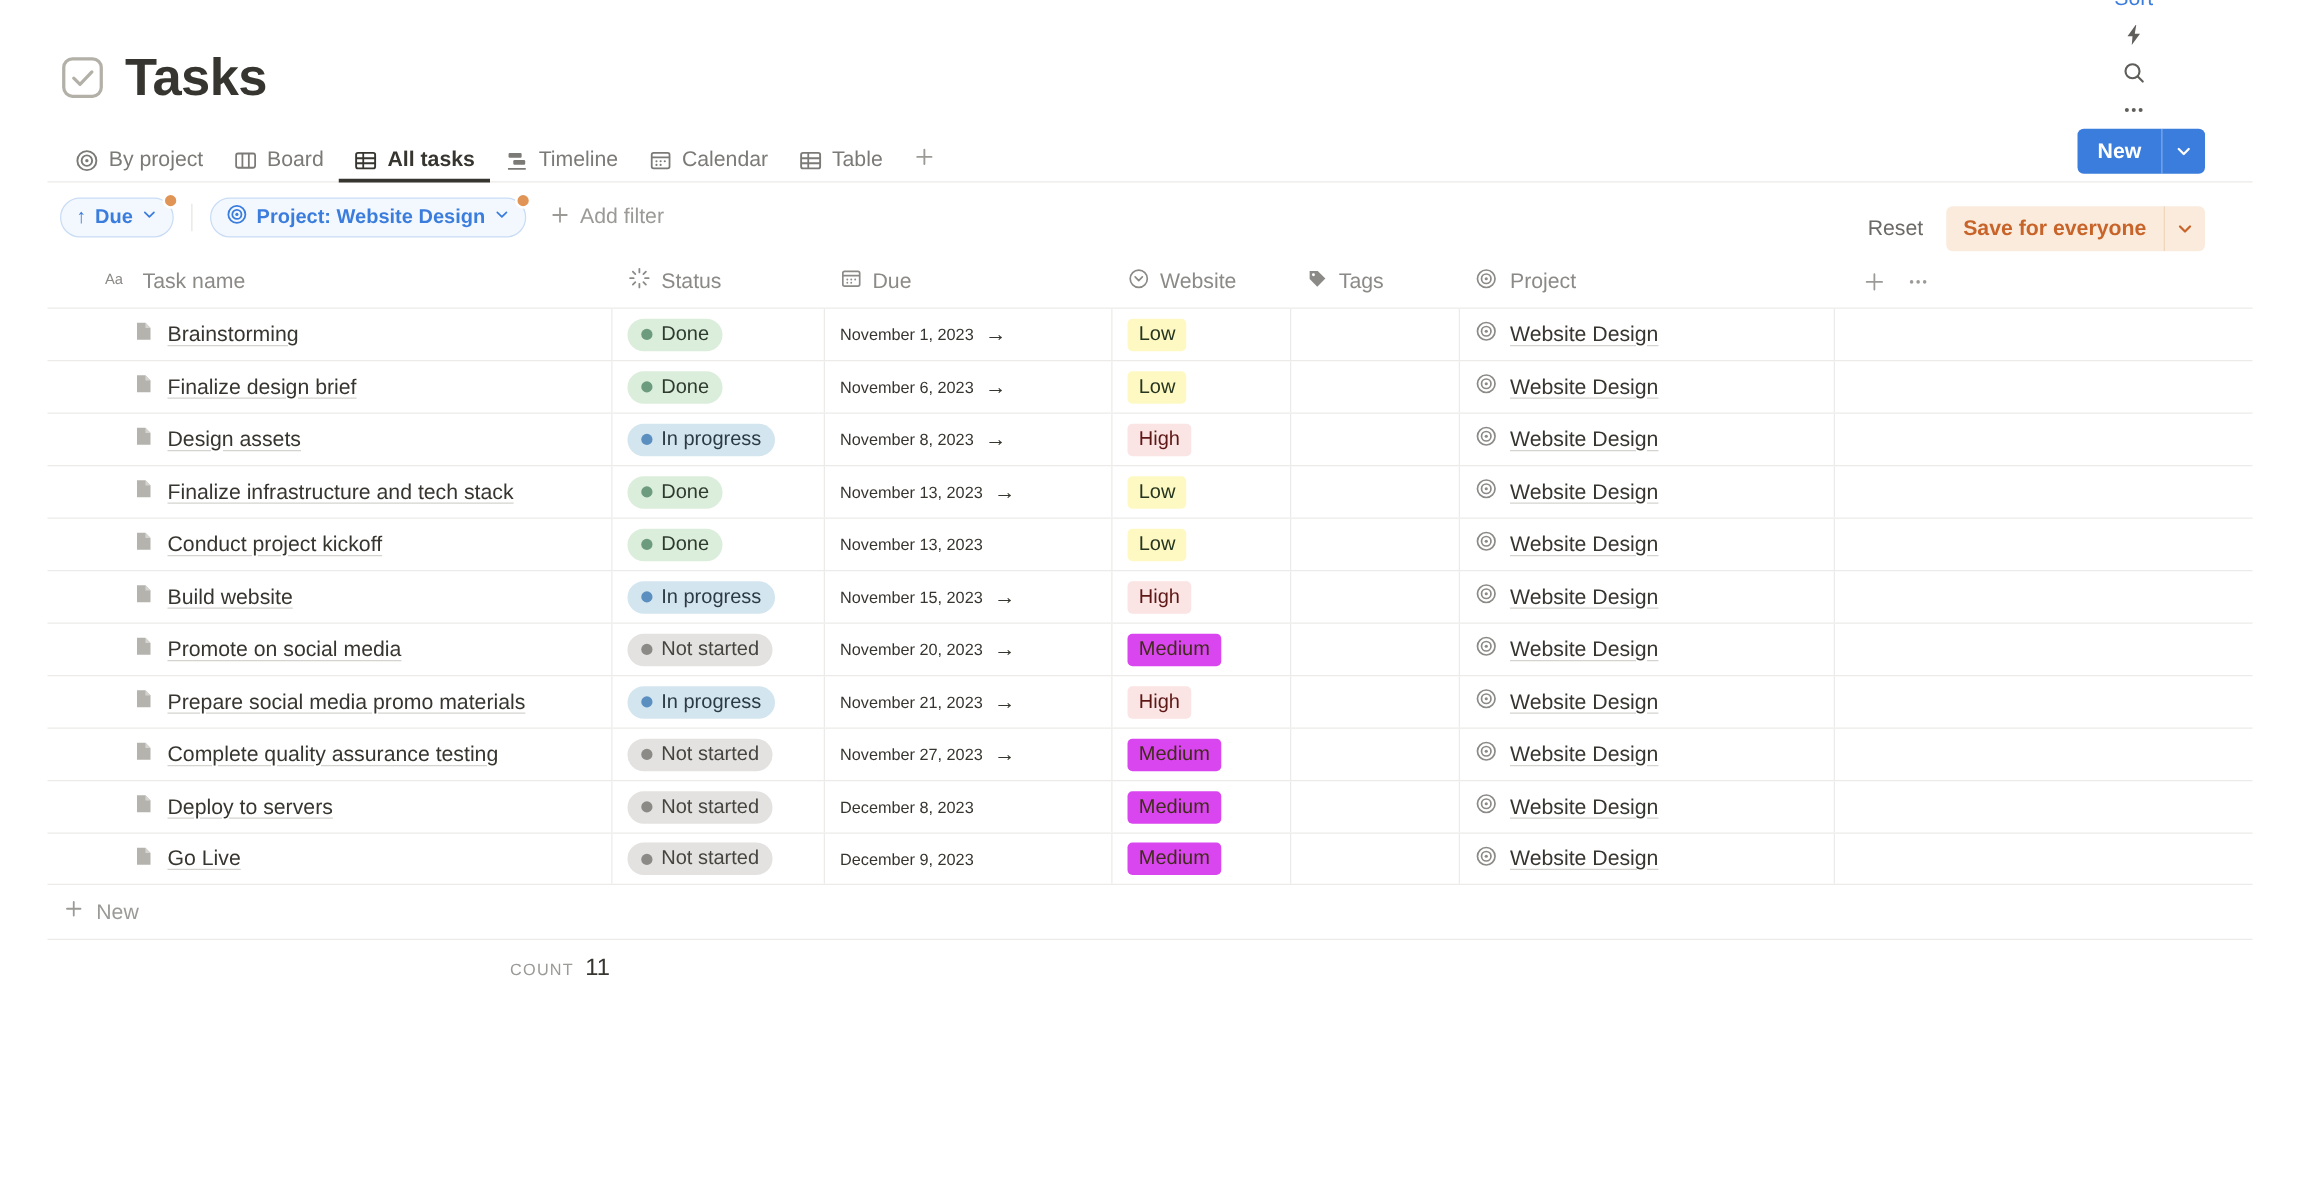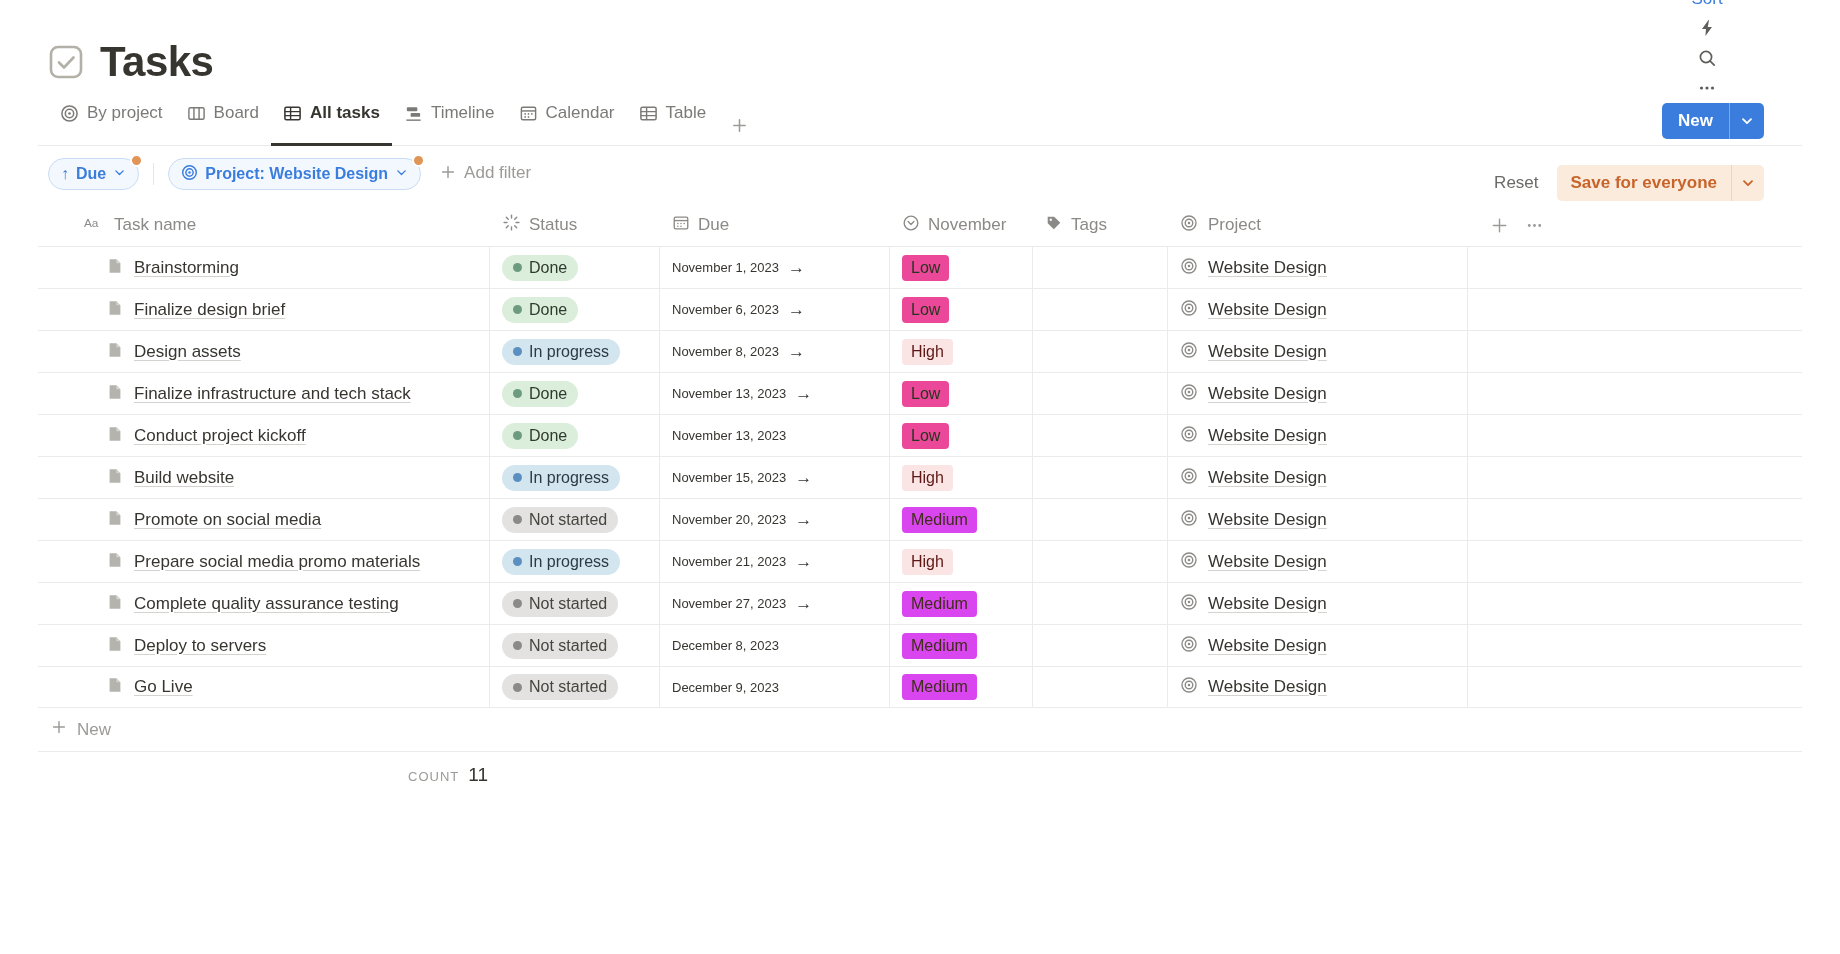--- a/index.html
+++ b/index.html
@@ -15,21 +15,21 @@
 
   
   .title-row { display: flex; align-items: center; gap: 16px; padding-top: 38px; padding-left: 10px; }
   .title-icon { width: 36px; height: 36px; flex: none; }
   .title-text { font-size: 42px; font-weight: bold; letter-spacing: -0.5px; color: #37352f; }
 
   
   .tabbar { display: flex; align-items: flex-end; margin-top: 16px; position: relative; padding-left: 10px; height: 44px; }
   .tabbar-line { position: absolute; left: 0; right: 0; bottom: 0; height: 1px; background: #ebeae8; }
   .tabs { display: flex; align-items: flex-end; gap: 0; position: relative; z-index: 2; }
-  .tab { display: flex; align-items: center; gap: 8px; padding: 0 12px 23px 12px; font-size: 17px; color: #7b7a77; cursor: pointer; white-space: nowrap; position: relative; }
+  .tab { display: flex; align-items: center; gap: 8px; padding: 0 12px 8px 12px; font-size: 17px; color: #7b7a77; cursor: pointer; white-space: nowrap; position: relative; }
   .tab.active { color: #37352f; font-weight: bold; }
   .tab.active::after { content: ""; position: absolute; left: 0; right: 0; bottom: 0; height: 3px; background: #37352f; }
   .tab svg { flex: none; display: block; }
   .tab-add { padding: 0 12px 11px 12px; color: #9b9a97; cursor: pointer; display: flex; align-items: center; }
 
   .tools { position: absolute; right: 38px; bottom: 7px; display: flex; align-items: center; gap: 0; z-index: 3; flex-direction: column; }
   .tool-link { font-size: 17px; color: #3b7ddd; padding: 4px 10px; cursor: pointer; }
   .tool-icon { width: 34px; height: 30px; display: flex; align-items: center; justify-content: center; color: #5f5e5b; cursor: pointer; }
   .new-btn { display: flex; align-items: stretch; background: #3b7ddd; border-radius: 5px; margin-left: 12px; overflow: hidden; height: 36px; }
   .new-btn-main { color: #fff; font-size: 17px; font-weight: bold; padding: 0 16px; display: flex; align-items: center; cursor: pointer; }
@@ -76,21 +76,21 @@
   .pill { display: inline-flex; align-items: center; gap: 7px; height: 26px; padding: 0 11px; border-radius: 13px; font-size: 16px; }
   .pill .sdot { width: 9px; height: 9px; border-radius: 50%; flex: none; }
   .pill-done { background: #dbeddb; color: #2f3b2f; }
   .pill-done .sdot { background: #6c9b7d; }
   .pill-prog { background: #d3e5ef; color: #2c3a45; }
   .pill-prog .sdot { background: #5b8fc0; }
   .pill-not { background: #e3e2e0; color: #46443f; }
   .pill-not .sdot { background: #8b8a87; }
 
   .tag { display: inline-flex; align-items: center; height: 26px; padding: 0 9px; border-radius: 4px; font-size: 16px; }
-  .tag-low { background: #ec4899; color: #26351f; }
+  .tag-low { background: #fef9c3; color: #26351f; }
   .tag-high { background: #fbe4e4; color: #5d1715; }
   .tag-medium { background: #d946ef; color: #402c1b; }
 
   .due-text { font-size: 13px; color: #37352f; }
   .due-arrow { font-size: 17px; color: #37352f; margin-left: 9px; }
 
   .newrow { display: flex; align-items: center; gap: 9px; height: 44px; padding-left: 12px; color: #9b9a97; font-size: 17px; cursor: pointer; border-bottom: 1px solid #ecebe9; }
   .countbar { display: flex; align-items: center; justify-content: flex-start; height: 46px; padding-left: 12px; }
   .count-wrap { display: flex; align-items: baseline; gap: 9px; margin-left: 358px; }
   .count-label { font-size: 13px; letter-spacing: 1px; color: #9b9a97; text-transform: uppercase; }
@@ -316,21 +316,21 @@
         </span>
         <span>Due</span>
       </div>
       <div class="th c-priority">
         <span>
           <svg width="18" height="18" viewBox="0 0 20 20" fill="none">
               <circle cx="10" cy="10" r="7.6" stroke="#8b8a87" stroke-width="1.5"></circle>
               <path d="M6.8 8.4l3.2 3.2 3.2-3.2" stroke="#8b8a87" stroke-width="1.5" fill="none" stroke-linecap="round" stroke-linejoin="round"></path>
             </svg>
         </span>
-        <span>November</span>
+        <span>Website</span>
       </div>
       <div class="th c-tags">
         <span>
           <svg width="18" height="18" viewBox="0 0 20 20" fill="none">
               <path d="M3 3h7.2l6.8 6.8-7.2 7.2L3 10.2V3z" fill="#8b8a87"></path>
               <circle cx="6.4" cy="6.4" r="1.3" fill="#fff"></circle>
             </svg>
         </span>
         <span>Tags</span>
       </div>

